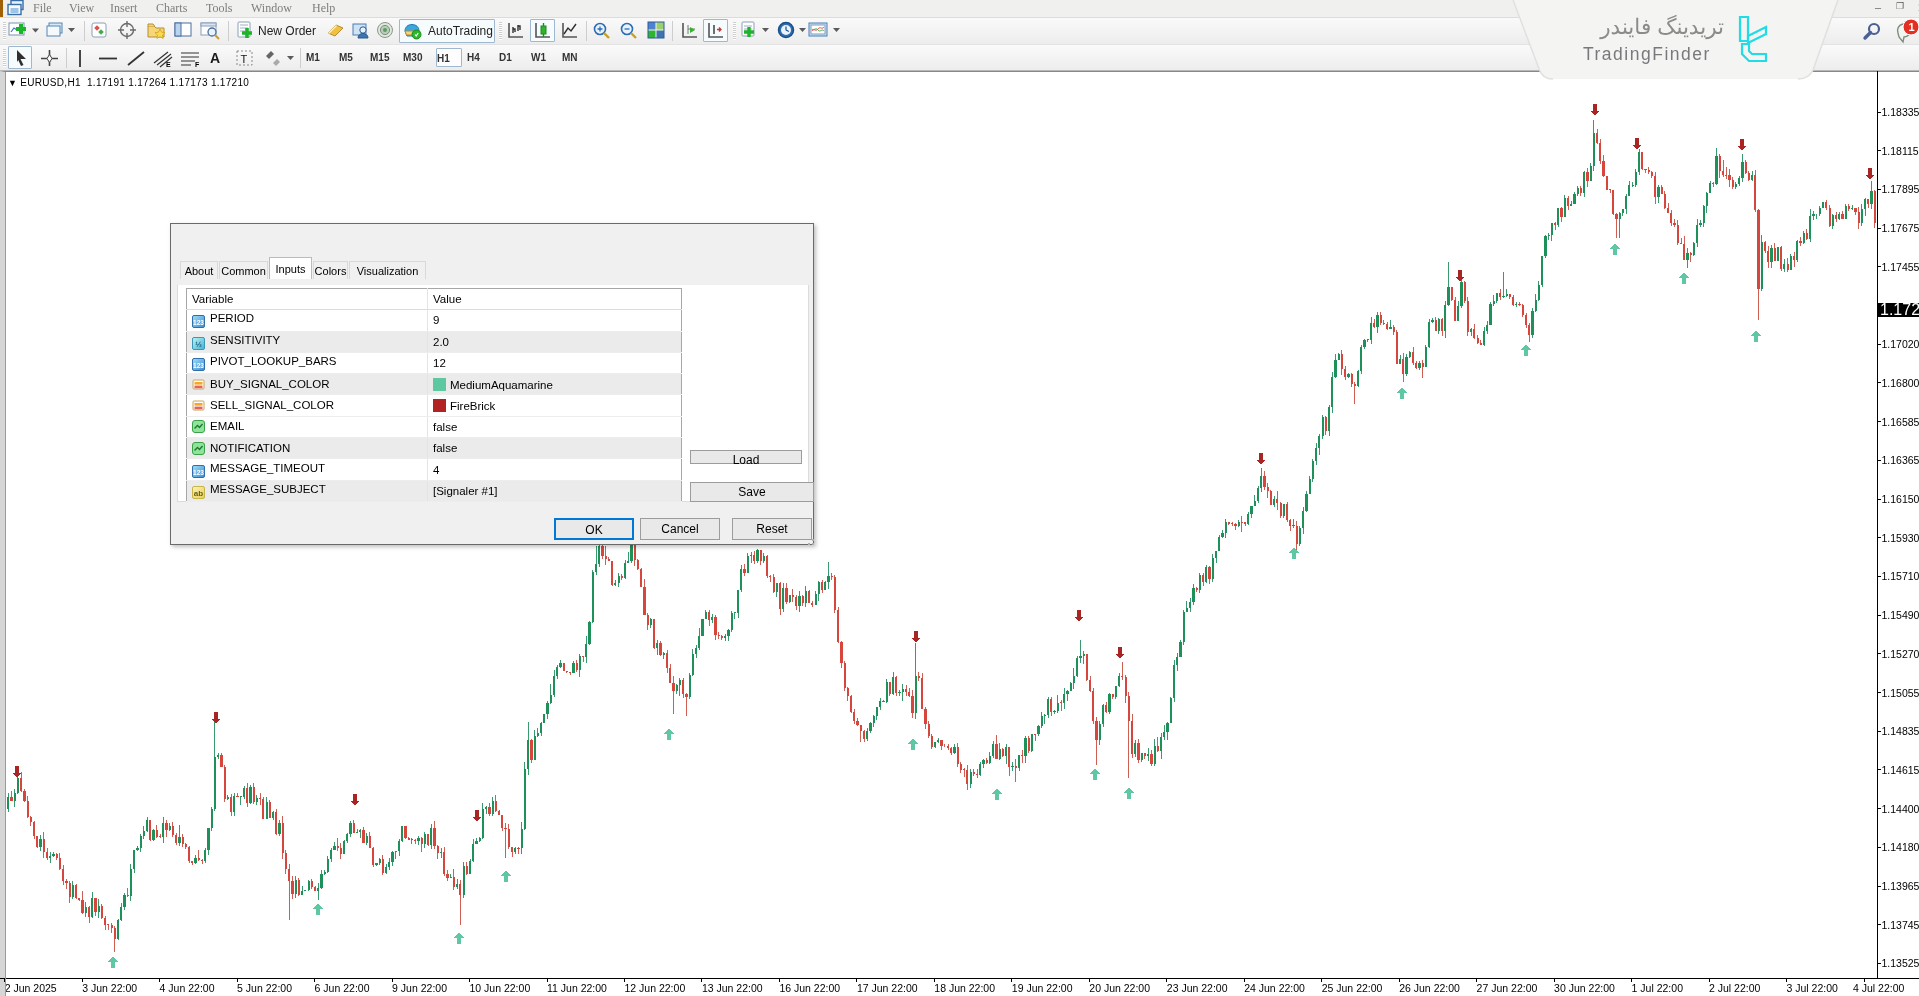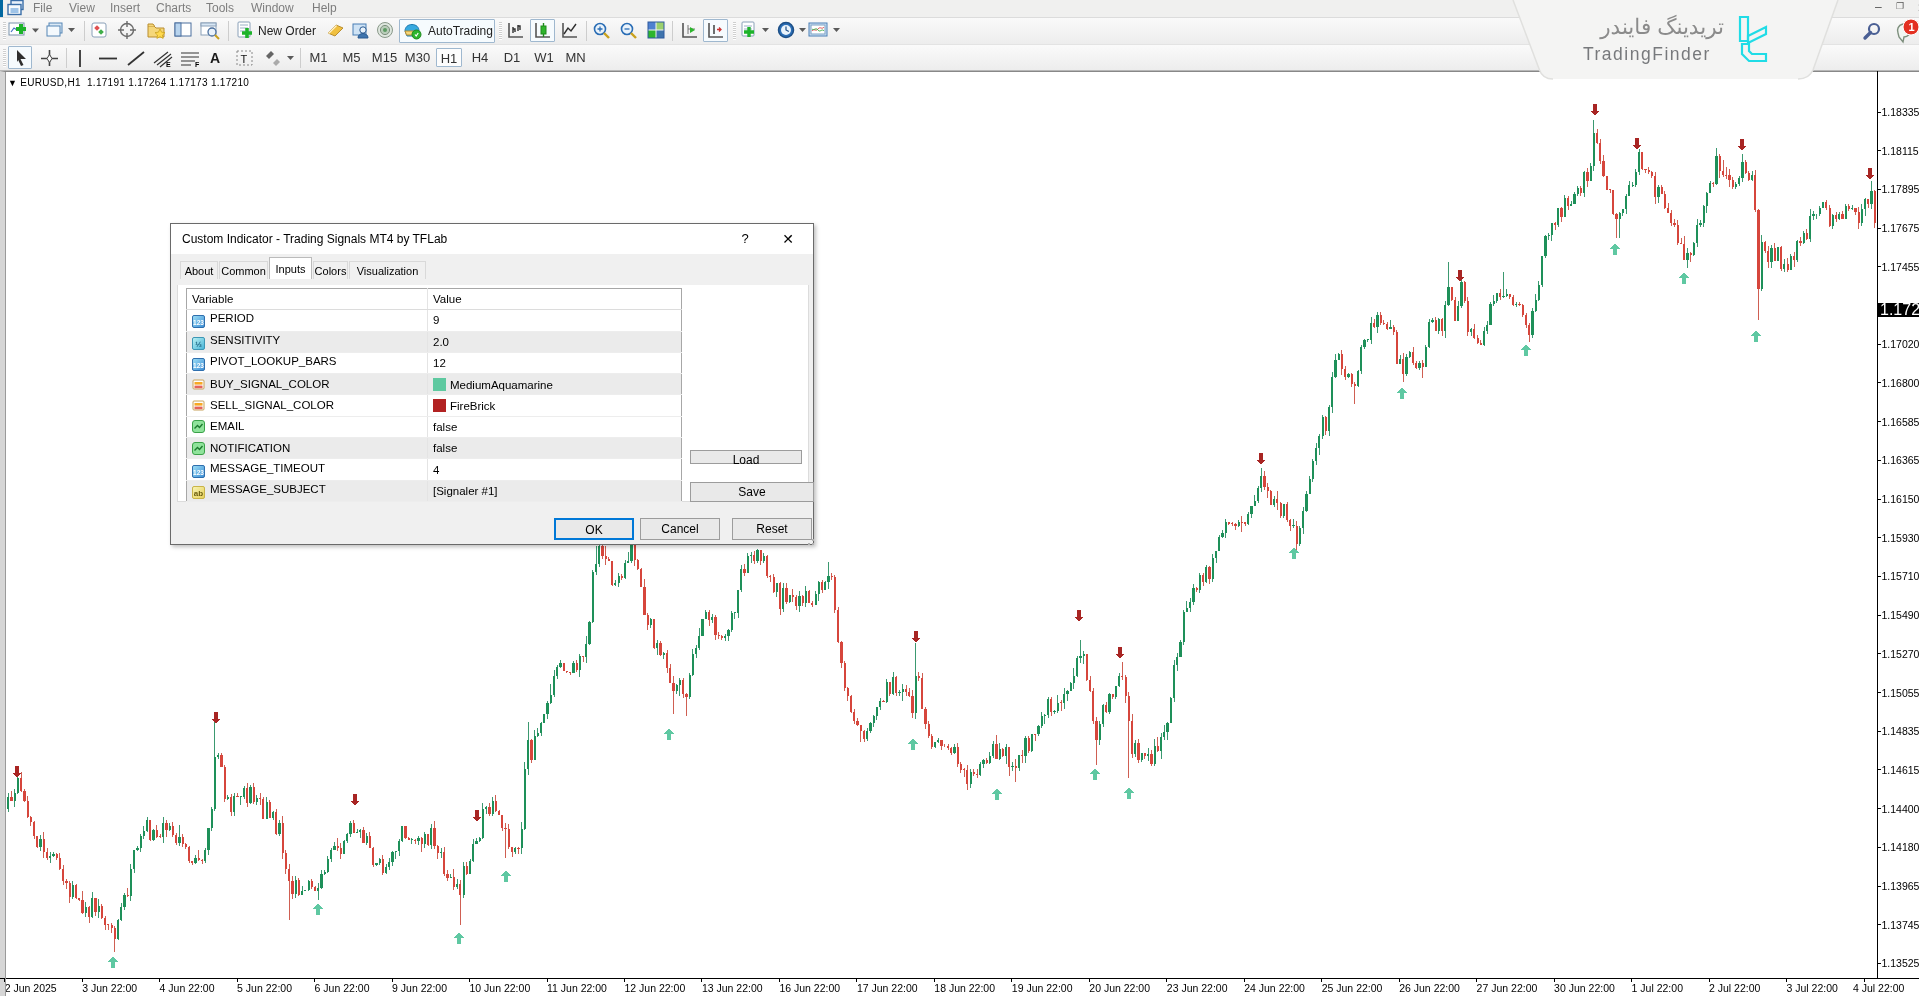--- a/index.html
+++ b/index.html
@@ -1,26 +1,26 @@
 <!DOCTYPE html>
 <html><head><meta charset="utf-8">
 <style>
 *{margin:0;padding:0;box-sizing:border-box}
 html,body{width:1919px;height:996px;overflow:hidden;font-family:"Liberation Sans",sans-serif;background:#fff}
 #stage{position:relative;width:1919px;height:996px}
 
-#menubar{position:absolute;left:0;top:0;width:1919px;height:17px;background:#f0f0ef;border-left:3px solid #0369a1;}
+#menubar{position:absolute;left:0;top:0;width:1919px;height:17px;background:#f0f0ef;border-left:3px solid #a16207;font-family:Liberation Serif, serif;}
 #menubar .mi{position:absolute;top:1px;font-size:12px;color:#7d7d7d}
 #toolbar1{position:absolute;left:0;top:17px;width:1919px;height:27px;background:linear-gradient(#fafafa,#ededed);border-top:1px solid #dcdcdc}
 #toolbar2{position:absolute;left:0;top:44px;width:1919px;height:27px;background:linear-gradient(#fafafa,#ededed);border-top:1px solid #e3e3e3;border-bottom:1px solid #b7b7b7}
 .grip{position:absolute;top:4px;width:3px;height:18px;background:repeating-linear-gradient(#cfcfcf 0 1px,#fff 1px 2px)}
 .tsep{position:absolute;top:3px;width:1px;height:20px;background:#cdcdcd}
 .tbtn{position:absolute;top:1px;height:24px;display:flex;align-items:center;font-size:12px;color:#222}
 .pressed{border:1px solid #9fb8cf;background:#f6fbfe;border-radius:1px}
-.tf{position:absolute;top:3px;height:19px;line-height:19px;font-size:13px;color:#333;text-align:center;font-weight:400}
+.tf{position:absolute;top:3px;height:19px;line-height:19px;font-size:10px;color:#333;text-align:left;font-weight:700}
 
 #chartwrap{position:absolute;left:0;top:71px;width:1919px;height:925px;background:#fff;border-top:1px solid #888;border-left:5px solid #d6d6d6}
 #chartline{position:absolute;left:5px;top:72px;width:1px;height:924px;background:#9a9a9a}
 #chart{position:absolute;left:0;top:71px;width:1919px;height:925px}
 .ax{font-size:10.5px;fill:#000;font-family:"Liberation Sans",sans-serif}
 #ohlc{position:absolute;left:8px;top:77px;font-size:10px;color:#000;letter-spacing:0.3px}
 #pricebox{position:absolute;left:1877px;top:303px;width:42px;height:14px;background:#000;color:#fff;font-size:16px;line-height:14px;padding-left:3px}
 
 #dlg{position:absolute;left:170px;top:223px;width:644px;height:322px;background:#f0f0f0;border:1px solid #6a6a6a;font-size:12px;box-shadow:2px 2px 4px rgba(0,0,0,0.25)}
 #dlgtitle{position:absolute;left:0;top:0;width:100%;height:30px;background:#fff;color:#000;line-height:30px}
@@ -407,25 +407,20 @@
 </svg>
 <svg width="60" height="30" viewBox="0 0 60 30" style="position:absolute;left:1862px;top:18px">
 <circle cx="12" cy="11" r="5" fill="none" stroke="#4a5f94" stroke-width="2.2"></circle>
 <path d="M8.5 14.5L3 20" stroke="#4a5f94" stroke-width="3.4" stroke-linecap="round"></path>
 <path d="M36 15a6.5 6.5 0 1 1 6 4l-1 5-4-5z" fill="#f2f6f2" stroke="#7d8f7d" stroke-width="1.4"></path>
 <circle cx="49" cy="9" r="8" fill="#e33022" stroke="#fff"></circle>
 <text x="46.6" y="13" font-size="11" fill="#fff" font-weight="bold">1</text>
 </svg>
 
 <div id="dlg">
-<div id="dlgtitle">
-        <span class="t">Custom Indicator - Trading Signals MT4 by TFLab</span>
-        <span class="q">?</span>
-        <span class="x">✕</span>
-      </div>
 <div id="tabs">
 <span class="tab" style="left:2px;width:38px">About</span>
 <span class="tab" style="left:41px;width:49px">Common</span>
 <span class="tab sel" style="left:91px;width:43px">Inputs</span>
 <span class="tab" style="left:135px;width:35px">Colors</span>
 <span class="tab" style="left:171px;width:77px">Visualization</span>
 </div>
 <div id="tabpage"></div>
 <table id="ptable">
 <tbody>

